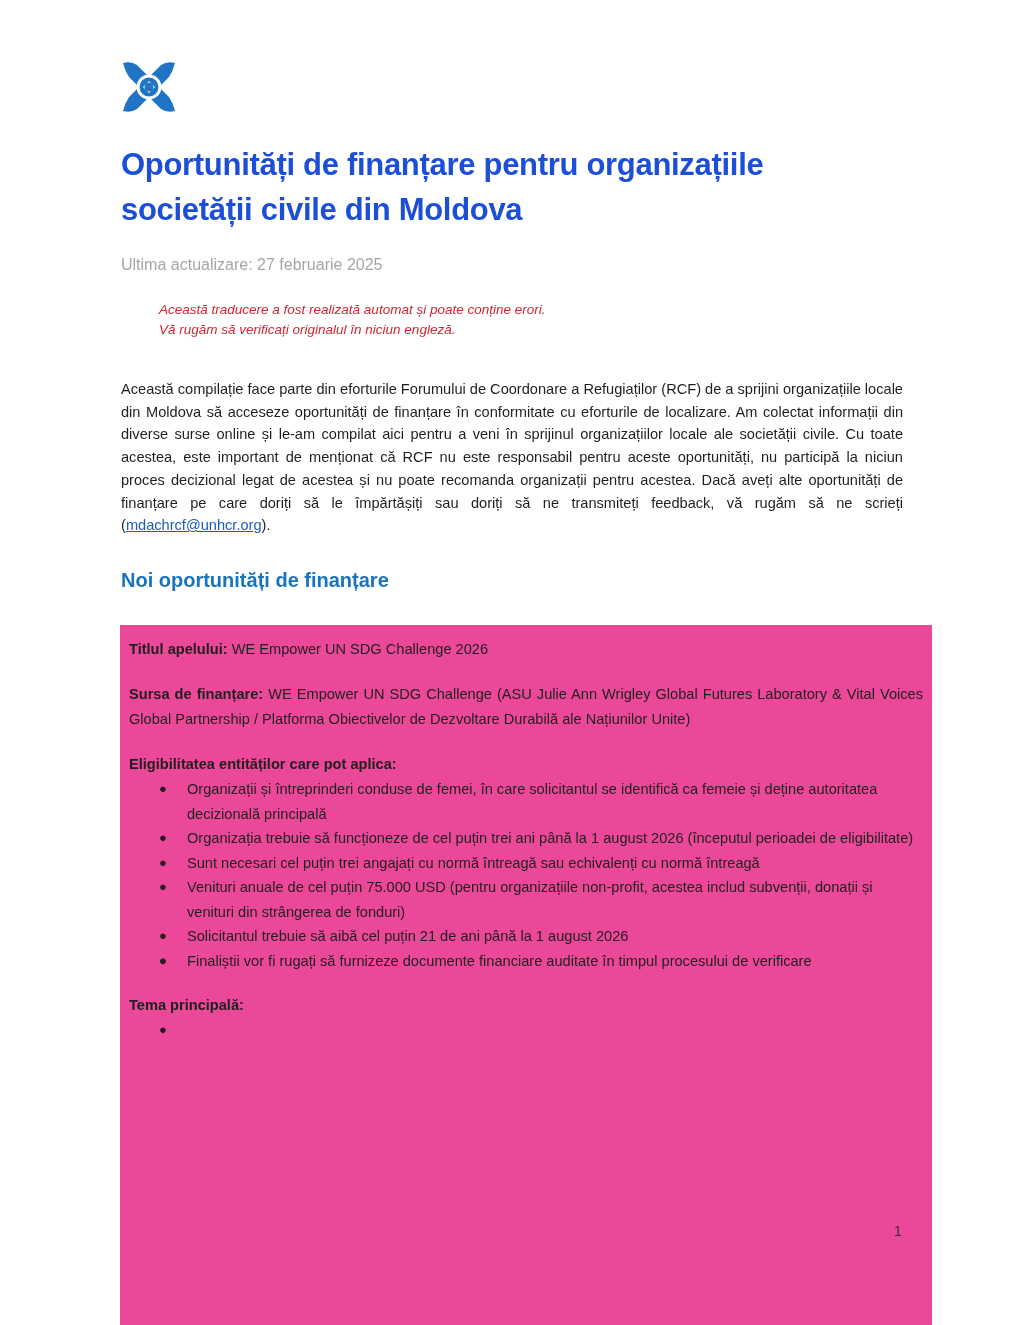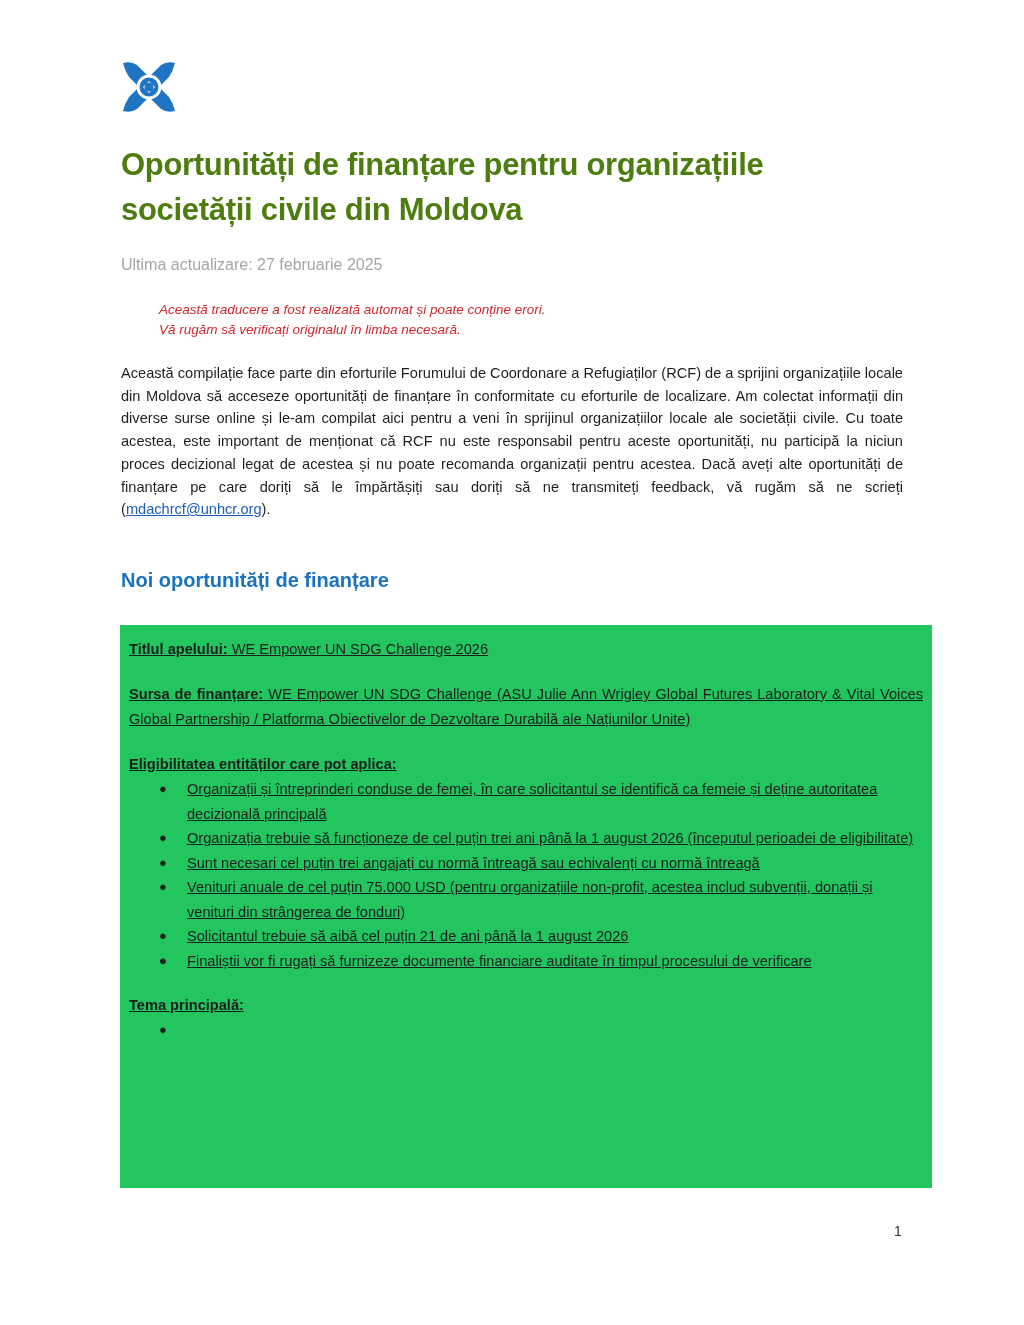--- a/index.html
+++ b/index.html
@@ -44,21 +44,21 @@
     }
     .logo-text span { display: block; }
 
     
     .title {
       position: absolute;
       left: 121px;
       top: 142px;
       width: 740px;
       margin: 0;
-      color: #4d7c0f;
+      color: #1d4ed8;
       font-size: 31px;
       line-height: 45px;
       font-weight: bold;
       letter-spacing: -0.3px;
     }
     .updated {
       position: absolute;
       left: 121px;
       top: 255px;
       color: #a6a6a6;
@@ -72,21 +72,21 @@
       color: #d0262f;
       font-style: italic;
       font-size: 13.5px;
       line-height: 20px;
     }
     .disclaimer span { display: block; margin-left: 38px; }
 
     .intro {
       position: absolute;
       left: 121px;
-      top: 362px;
+      top: 378px;
       width: 782px;
       margin: 0;
       font-size: 14.6px;
       line-height: 22.7px;
       text-align: justify;
       color: #1f1f1f;
     }
     .intro a {
       color: #1a5fb4;
       text-decoration: underline;
@@ -101,27 +101,26 @@
       font-size: 20px;
       line-height: 30px;
       font-weight: bold;
     }
 
     .call-box {
       position: absolute;
       left: 120px;
       top: 625px;
       width: 812px;
-      height: 563px;
-      background: #22c55e;
+      height: 700px;
+      background: #ec4899;
       box-sizing: border-box;
       padding: 12px 9px 0 9px;
       font-size: 14.6px;
       color: #1f1f1f;
-      text-decoration: underline;
     }
     .field {
       margin: 0 0 20px 0;
       line-height: 25px;
     }
     .field b { font-weight: bold; }
     .field.source {
       text-align: justify;
     }
     .group-label {
@@ -175,21 +174,21 @@
       <circle cx="28" cy="28" r="4.5" fill="#1f74c4"></circle>
     </svg>
   </div>
 
   <h1 class="title">Oportunități de finanțare pentru organizațiile societății civile din Moldova</h1>
 
   <div class="updated">Ultima actualizare: 27 februarie 2025</div>
 
   <div class="disclaimer">
     <span>Această traducere a fost realizată automat și poate conține erori.</span>
-    <span>Vă rugăm să verificați originalul în limba necesară.</span>
+    <span>Vă rugăm să verificați originalul în niciun engleză.</span>
   </div>
 
   <p class="intro"><span>Această compilație face parte din eforturile Forumului de Coordonare a Refugiaților (RCF) de a sprijini organizațiile locale din Moldova să acceseze oportunități de finanțare în conformitate cu eforturile de localizare. Am colectat informații din diverse surse online și le-am compilat aici pentru a veni în sprijinul organizațiilor locale ale societății civile. Cu toate acestea, este important de menționat că RCF nu este responsabil pentru aceste oportunități, nu participă la niciun proces decizional legat de acestea și nu poate recomanda organizații pentru acestea. Dacă aveți alte oportunități de finanțare pe care doriți să le împărtășiți sau doriți să ne transmiteți feedback, vă rugăm să ne scrieți (</span><a>mdachrcf@unhcr.org</a><span>).</span></p>
 
   <h2 class="section-heading">Noi oportunități de finanțare</h2>
 
   <div class="call-box">
     <p class="field"><b>Titlul apelului:</b><span> WE Empower UN SDG Challenge 2026</span></p>
 
 

